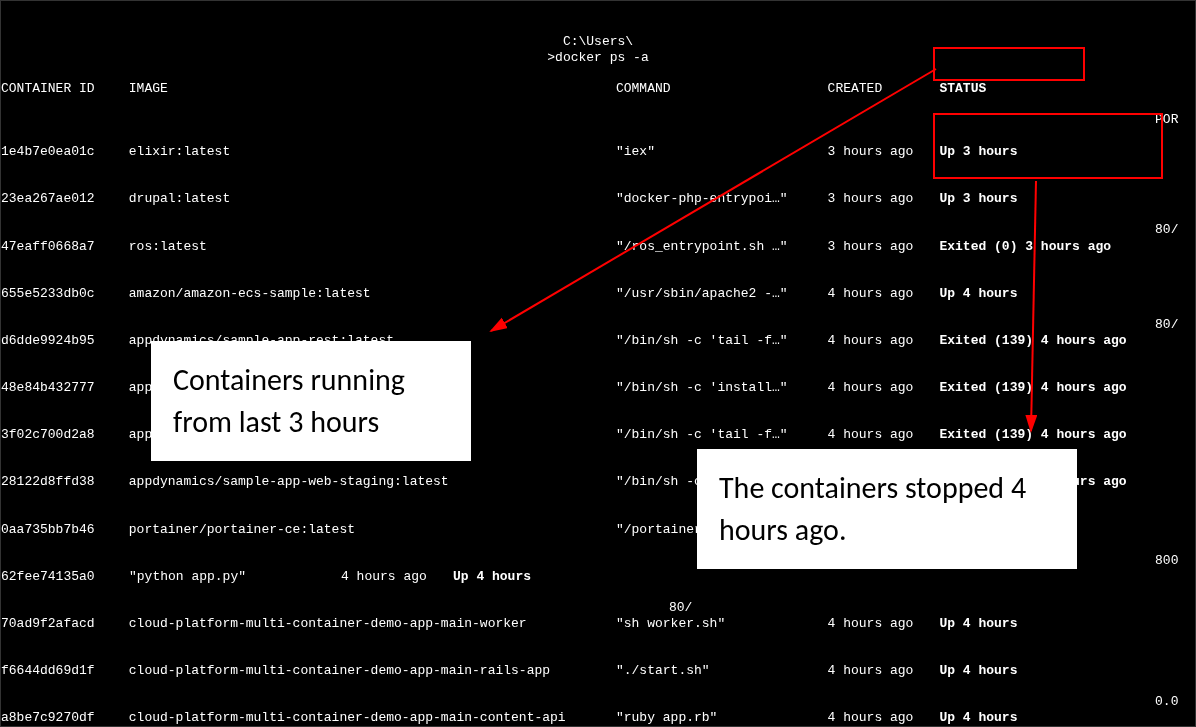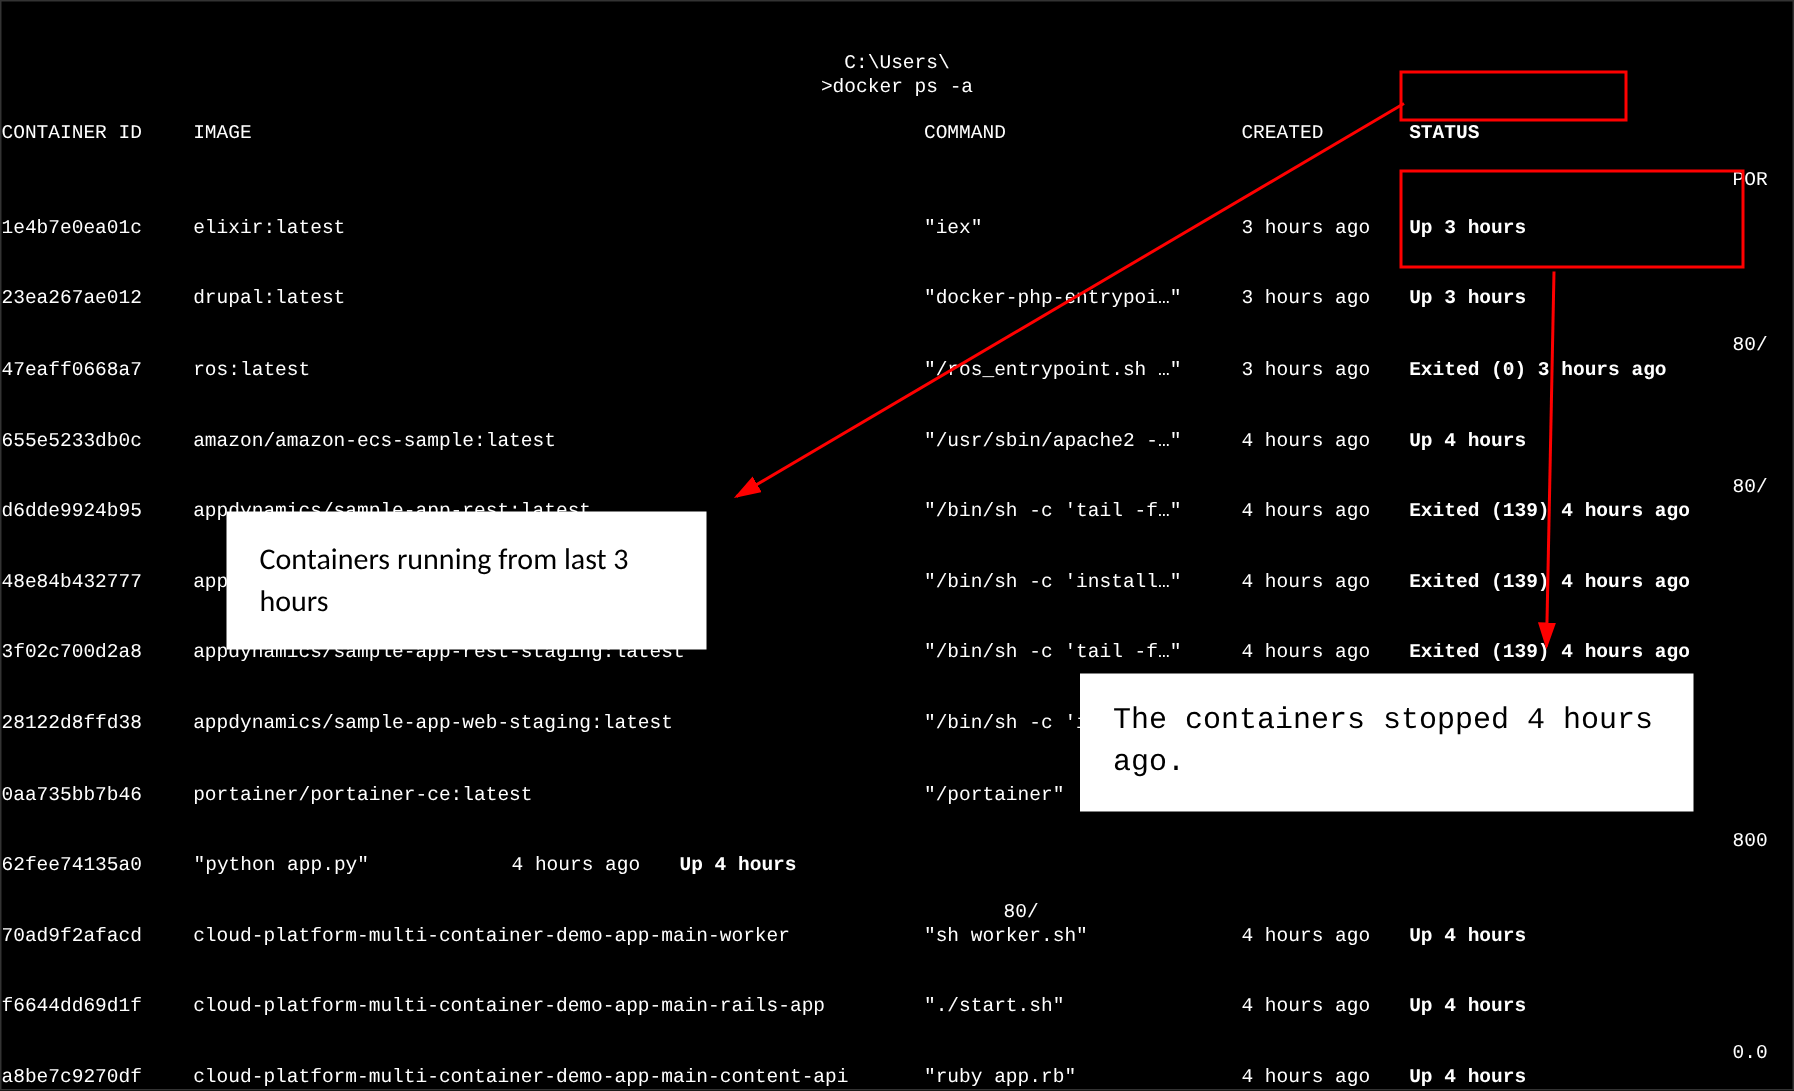--- a/index.html
+++ b/index.html
@@ -71,34 +71,33 @@
       left: 932px;
       width: 230px;
       height: 66px;
       pointer-events: none;
     }
     .annotation {
       position: absolute;
       background: #fff;
       color: #000;
       font-family: 'Calibri', Arial, sans-serif;
-      font-size: 20px;
+      font-size: 30px;
       padding: 18px 22px;
       line-height: 1.4;
     }
     .annotation-1 {
       top: 340px;
       left: 150px;
       width: 320px;
     }
     .annotation-2 {
       top: 448px;
-      left: 719px;
-      width: 409px;
-      font-family: Liberation Mono, monospace;
+      left: 696px;
+      width: 380px;
     }
     .arrow {
       position: absolute;
       pointer-events: none;
     }
   </style>
 </head>
 <body>
 
 <div class="terminal">

